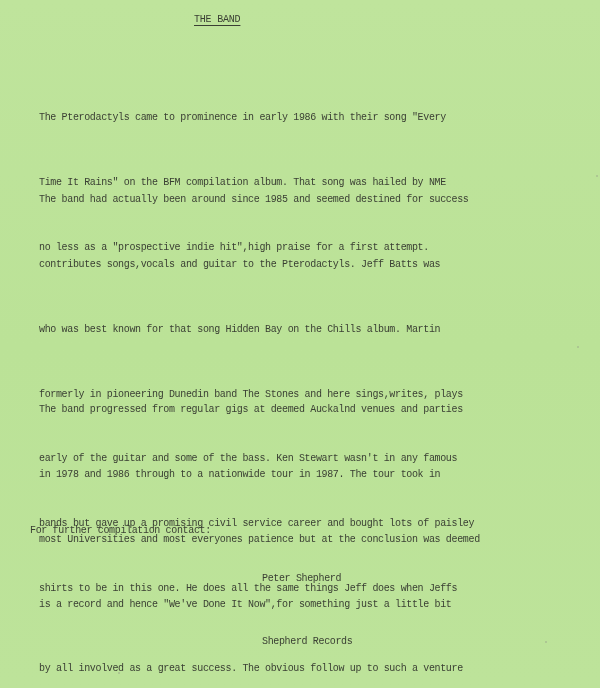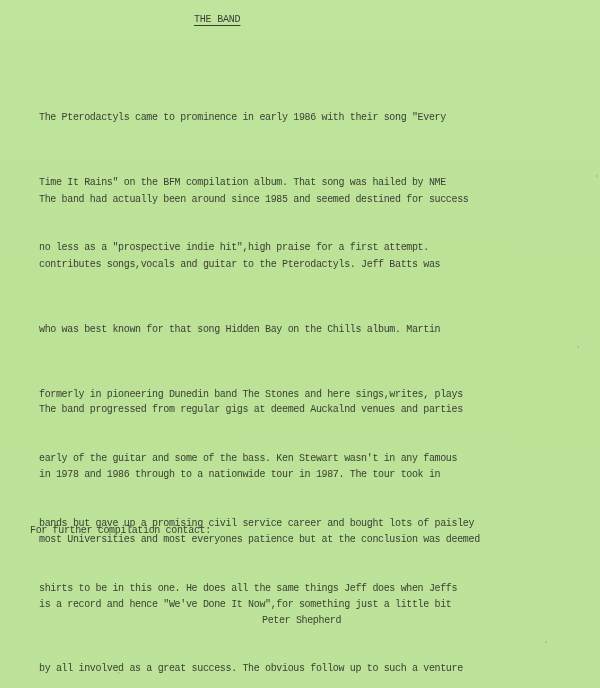--- a/index.html
+++ b/index.html
@@ -49,21 +49,21 @@
     top: 525px;
     white-space: pre;
   }
   .contact-block {
     position: absolute;
     left: 262px;
     top: 525px;
     line-height: 21.3px;
     white-space: pre;
   }
-  .contact-block .line { display: block; margin-top: 42px; }
+  .contact-block .line { display: block; }
   .speck {
     position: absolute;
     width: 2px; height: 2px;
     border-radius: 50%;
     background: #9aa58a;
     opacity: 0.6;
   }
 </style>
 </head>
 <body>

